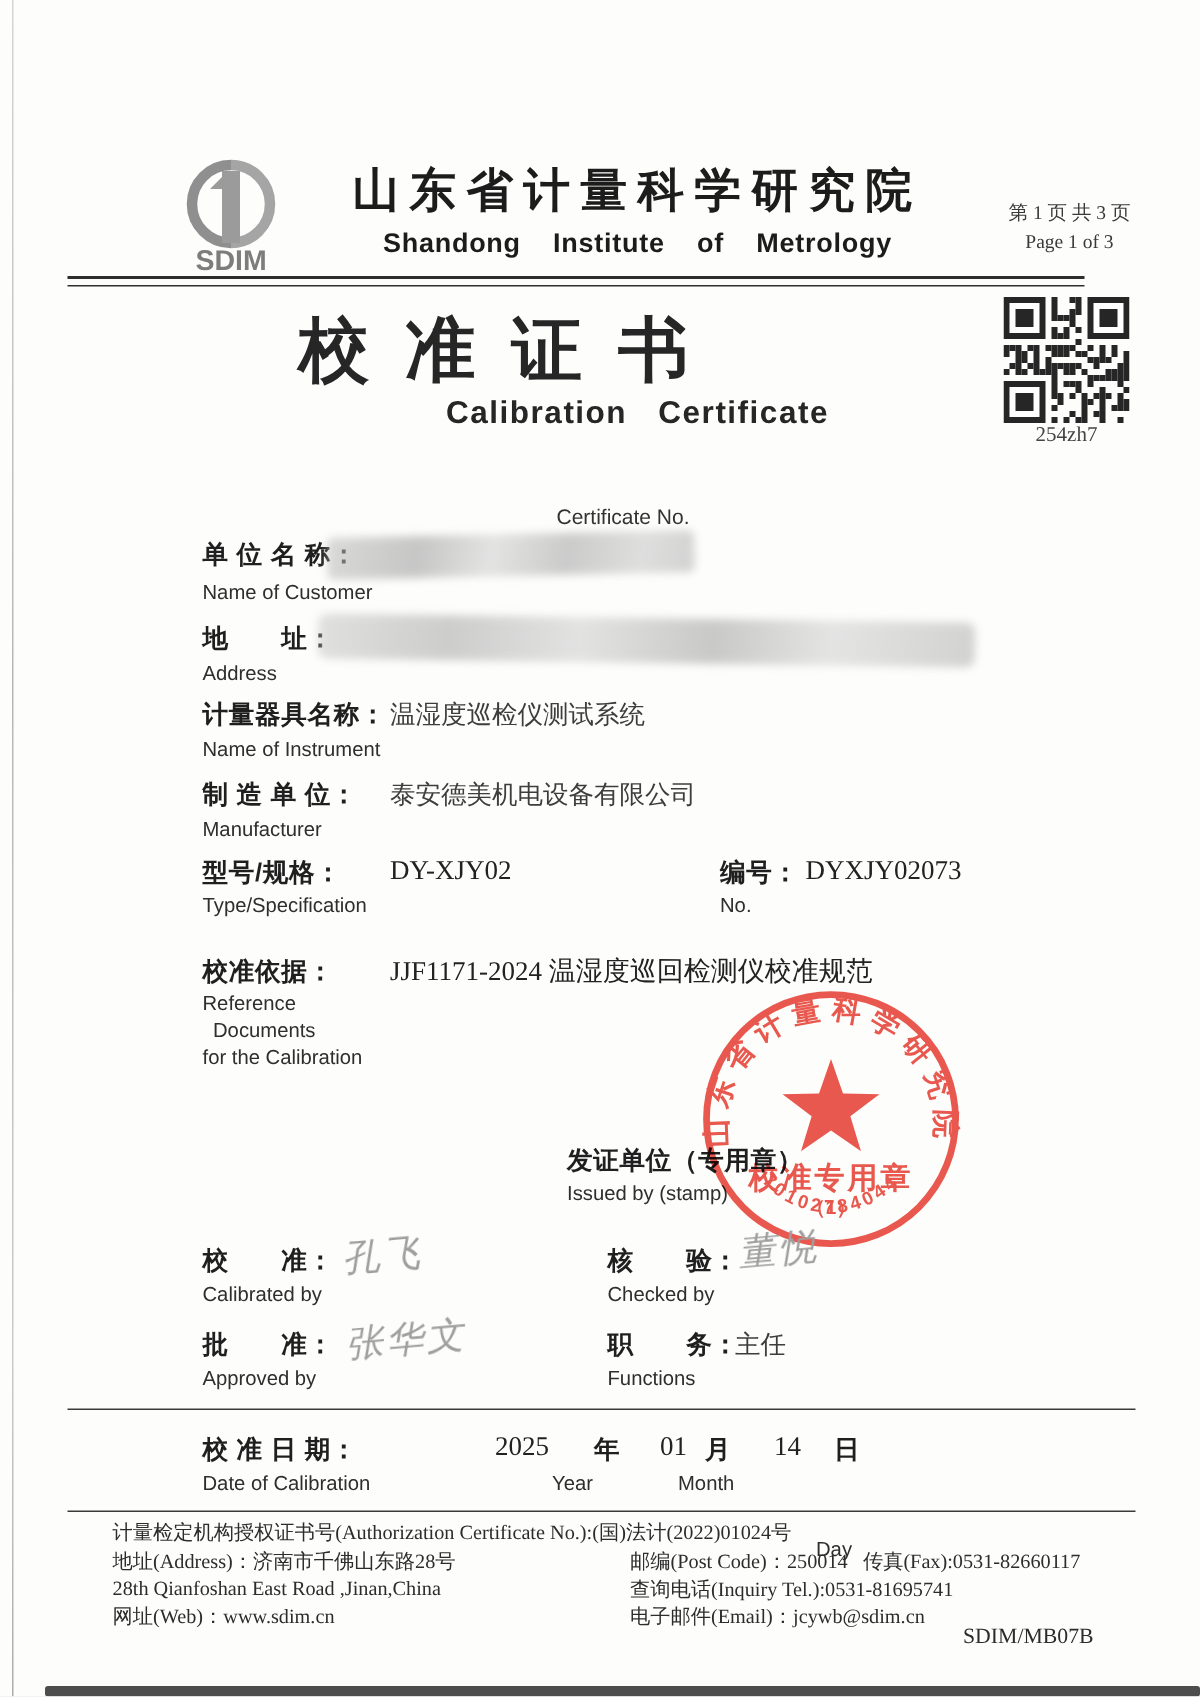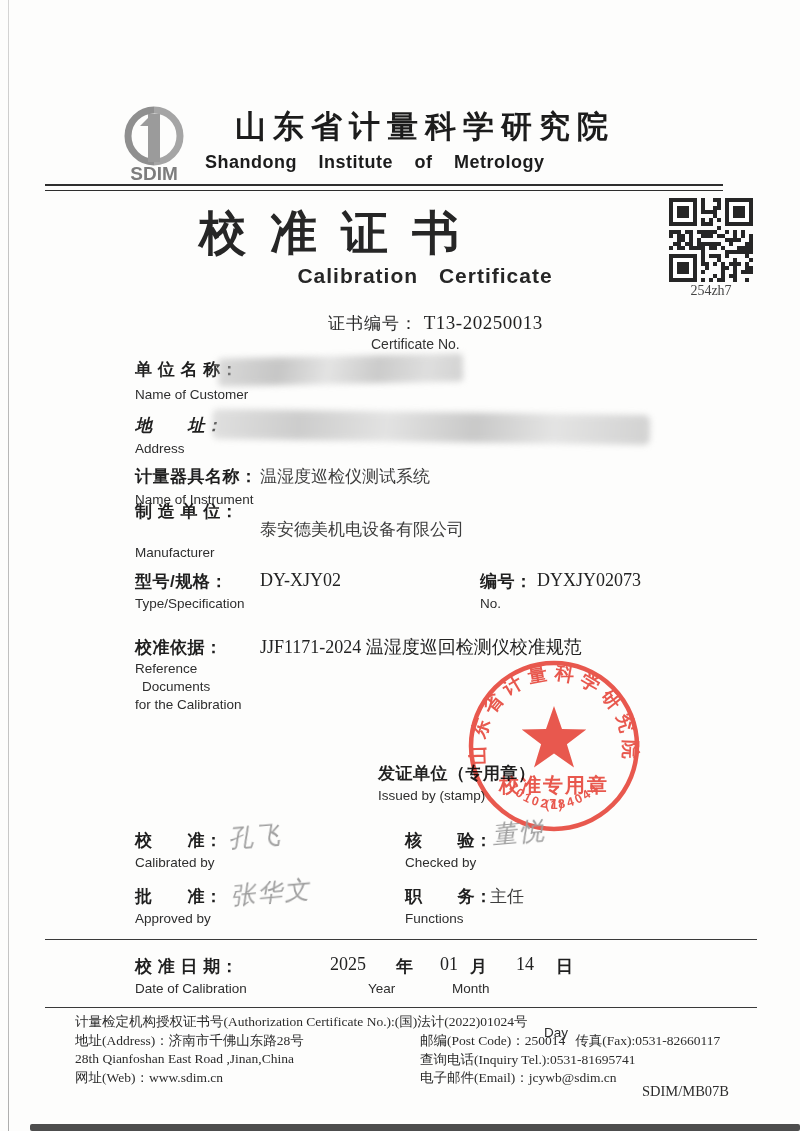--- a/index.html
+++ b/index.html
@@ -4,21 +4,21 @@
 <style>
   html,body{margin:0;padding:0;background:#e9e9e9;}
   .page{position:relative;width:800px;height:1131px;margin:0 auto;background:#fdfdfc;overflow:hidden;
         font-family:"Liberation Sans","DejaVu Sans",sans-serif;color:#222;}
   .abs{position:absolute;}
   .scan-edge{left:8px;top:0;width:1px;height:100%;background:linear-gradient(#bbb,#888 40%,#aaa 80%,#777);opacity:.6;}
   .scan-bottom{left:30px;top:1124px;width:770px;height:7px;background:#4d4d4d;border-radius:2px;}
 
   
   .hdr-title-zh{left:205px;top:106px;width:440px;text-align:center;font-size:31px;font-weight:700;letter-spacing:7px;color:#1c1c1c;}
-  .hdr-title-en{left:205px;top:152px;width:440px;text-align:left;font-size:18px;font-weight:700;word-spacing:16px;letter-spacing:.5px;color:#1c1c1c;}
+  .hdr-title-en{left:205px;top:152px;width:440px;text-align:center;font-size:18px;font-weight:700;word-spacing:16px;letter-spacing:.5px;color:#1c1c1c;}
   .page-info{left:648px;top:132px;width:130px;text-align:center;font-size:13px;color:#3a3a3a;line-height:19px;font-family:"Liberation Serif","DejaVu Serif",serif;}
   .double-rule{left:45px;top:184px;width:678px;height:4px;border-top:2px solid #2e2e2e;border-bottom:1px solid #2e2e2e;}
   .thin-rule{left:45px;height:0;border-top:1.6px solid #3a3a3a;}
 
   
   .main-title-zh{left:175px;top:202px;width:500px;text-align:left;font-size:47px;font-weight:800;letter-spacing:24px;padding-left:24px;box-sizing:border-box;color:#262626;}
   .main-title-en{left:175px;top:264px;width:500px;text-align:center;font-size:21px;font-weight:700;word-spacing:14px;letter-spacing:1px;color:#262626;}
 
   
   .qr-wrap{left:666px;top:198px;width:90px;text-align:center;}
@@ -59,20 +59,24 @@
     <svg width="88" height="80" viewBox="0 0 88 80">
       <path d="M44 6 A26 26 0 1 0 44 58" fill="none" stroke="#8f8f8f" stroke-width="7"></path>
       <path d="M44 6 A26 26 0 1 1 44 58" fill="none" stroke="#a5a5a5" stroke-width="7"></path>
       <rect x="38" y="10" width="12" height="48" fill="#9b9b9b"></rect>
       <path d="M38 14 L30 22 L38 22 Z" fill="#9b9b9b"></path>
       <text x="44" y="76" text-anchor="middle" font-family="Liberation Sans, sans-serif" font-size="19" font-weight="bold" fill="#7d7d7d">SDIM</text>
     </svg>
   </div>
   <div class="abs hdr-title-zh">山东省计量科学研究院</div>
   <div class="abs hdr-title-en">Shandong  Institute  of  Metrology</div>
+  <div class="abs page-info">
+    <div>第 1 页 共 3 页</div>
+    <div>Page 1 of 3</div>
+  </div>
   <div class="abs double-rule"></div>
 
   <div class="abs main-title-zh">校准证书</div>
   <div class="abs main-title-en">Calibration  Certificate</div>
 
   <div class="abs qr-wrap">
     <div style="width:84px;height:84px;margin:0 auto;"><svg width="84" height="84">
           <rect x="32" y="0" width="4" height="4" fill="#262626"></rect>
           <rect x="44" y="0" width="4" height="4" fill="#262626"></rect>
           <rect x="48" y="0" width="4" height="4" fill="#262626"></rect>
@@ -208,39 +212,35 @@
           <rect x="56" y="0" width="28" height="28" fill="#262626"></rect>
           <rect x="60" y="4" width="20" height="20" fill="#fff"></rect>
           <rect x="64" y="8" width="12" height="12" fill="#262626"></rect>
           <rect x="0" y="56" width="28" height="28" fill="#262626"></rect>
           <rect x="4" y="60" width="20" height="20" fill="#fff"></rect>
           <rect x="8" y="64" width="12" height="12" fill="#262626"></rect>
         </svg></div>
     <div class="qr-caption">254zh7</div>
   </div>
 
-  <div class="abs certno-zh">
-    <span>证书编号：</span>
-    <span class="certno-val">T13-20250013</span>
-  </div>
   <div class="abs certno-en">Certificate No.</div>
 
   <div class="abs lz" style="left:135px;top:358px;">单 位 名 称：</div>
   <div class="abs smudge" style="left:218px;top:356px;width:245px;height:28px;"></div>
   <div class="abs le" style="left:135px;top:387px;">Name of Customer</div>
 
-  <div class="abs lz" style="left:135px;top:414px;font-style:italic;">地　　址：</div>
+  <div class="abs lz" style="left:135px;top:414px;">地　　址：</div>
   <div class="abs smudge2" style="left:212px;top:412px;width:438px;height:30px;"></div>
   <div class="abs le" style="left:135px;top:441px;">Address</div>
 
   <div class="abs lz" style="left:135px;top:465px;">计量器具名称：</div>
   <div class="abs vc" style="left:260px;top:465px;">温湿度巡检仪测试系统</div>
   <div class="abs le" style="left:135px;top:492px;">Name of Instrument</div>
 
-  <div class="abs lz" style="left:135px;top:500px;">制 造 单 位：</div>
+  <div class="abs lz" style="left:135px;top:518px;">制 造 单 位：</div>
   <div class="abs vc" style="left:260px;top:518px;">泰安德美机电设备有限公司</div>
   <div class="abs le" style="left:135px;top:545px;">Manufacturer</div>
 
   <div class="abs lz" style="left:135px;top:570px;">型号/规格：</div>
   <div class="abs vs" style="left:260px;top:570px;">DY-XJY02</div>
   <div class="abs le" style="left:135px;top:596px;">Type/Specification</div>
   <div class="abs lz" style="left:480px;top:570px;">编号：</div>
   <div class="abs vs" style="left:537px;top:570px;">DYXJY02073</div>
   <div class="abs le" style="left:480px;top:596px;">No.</div>
 

